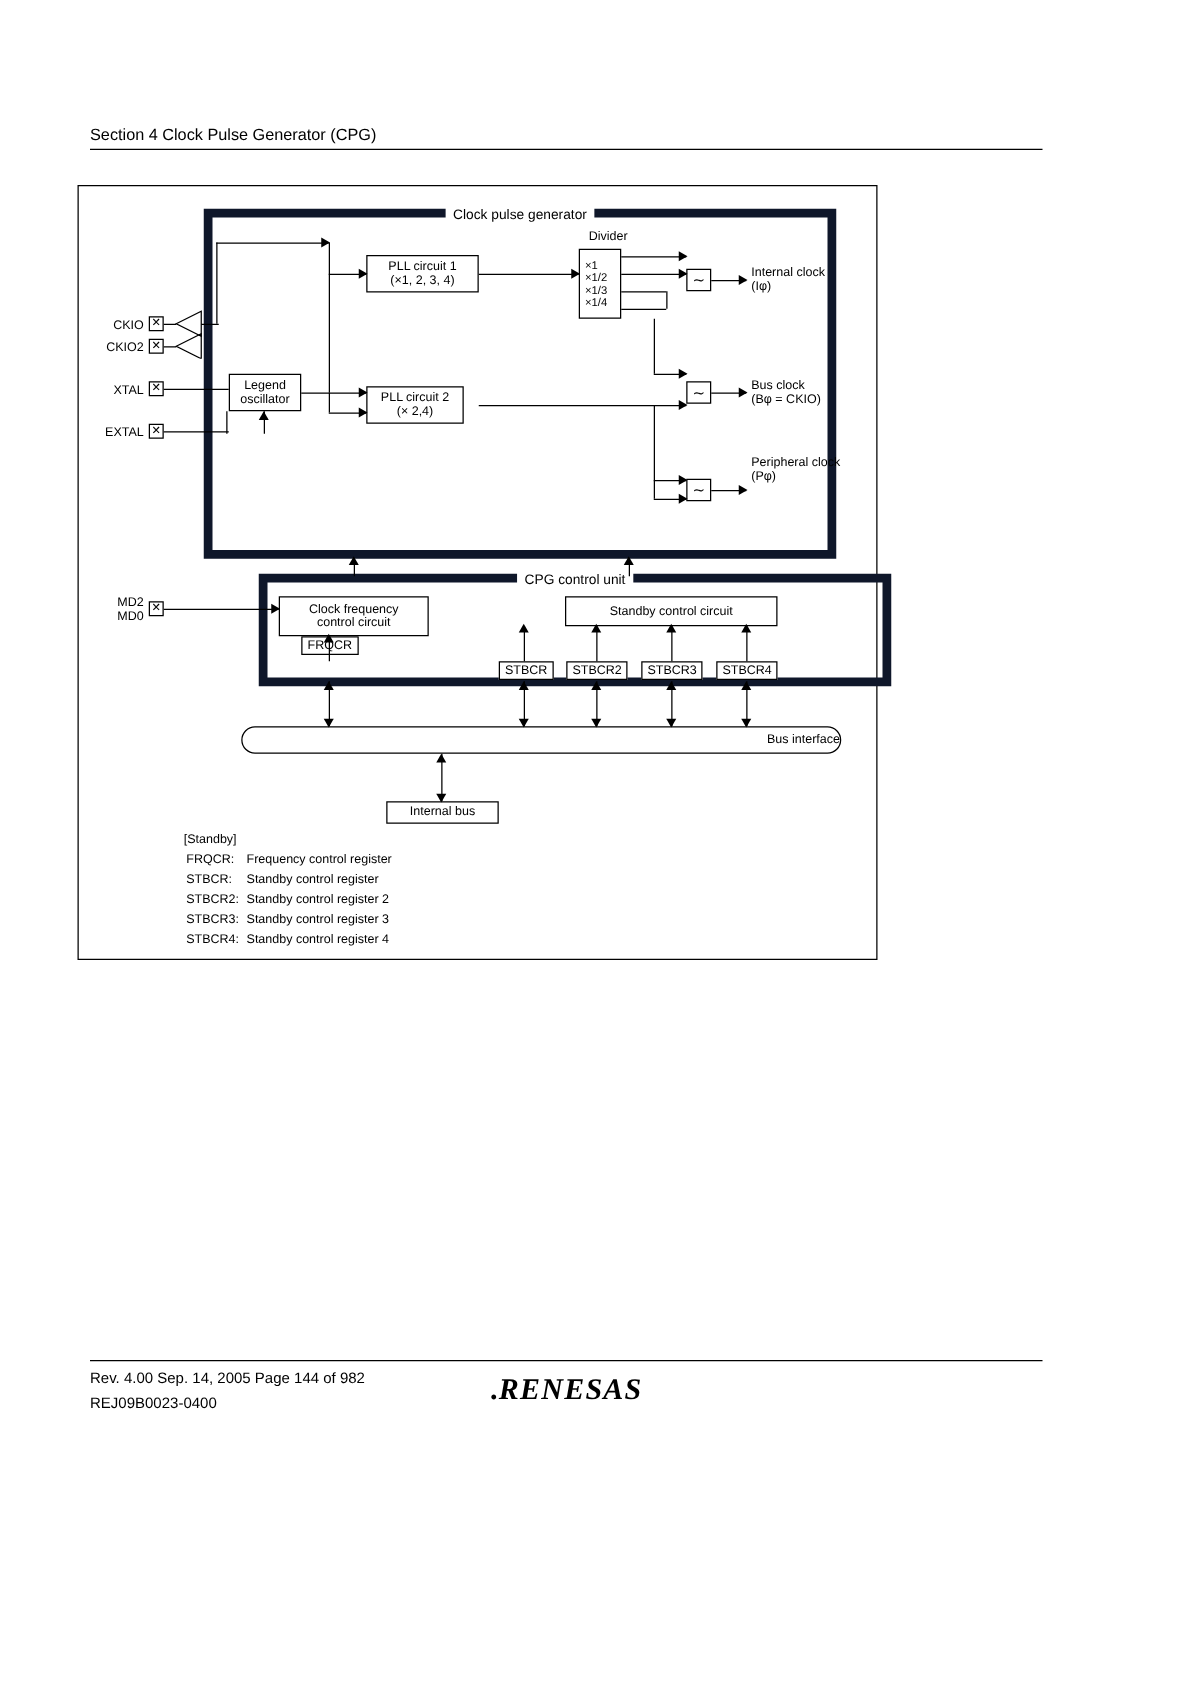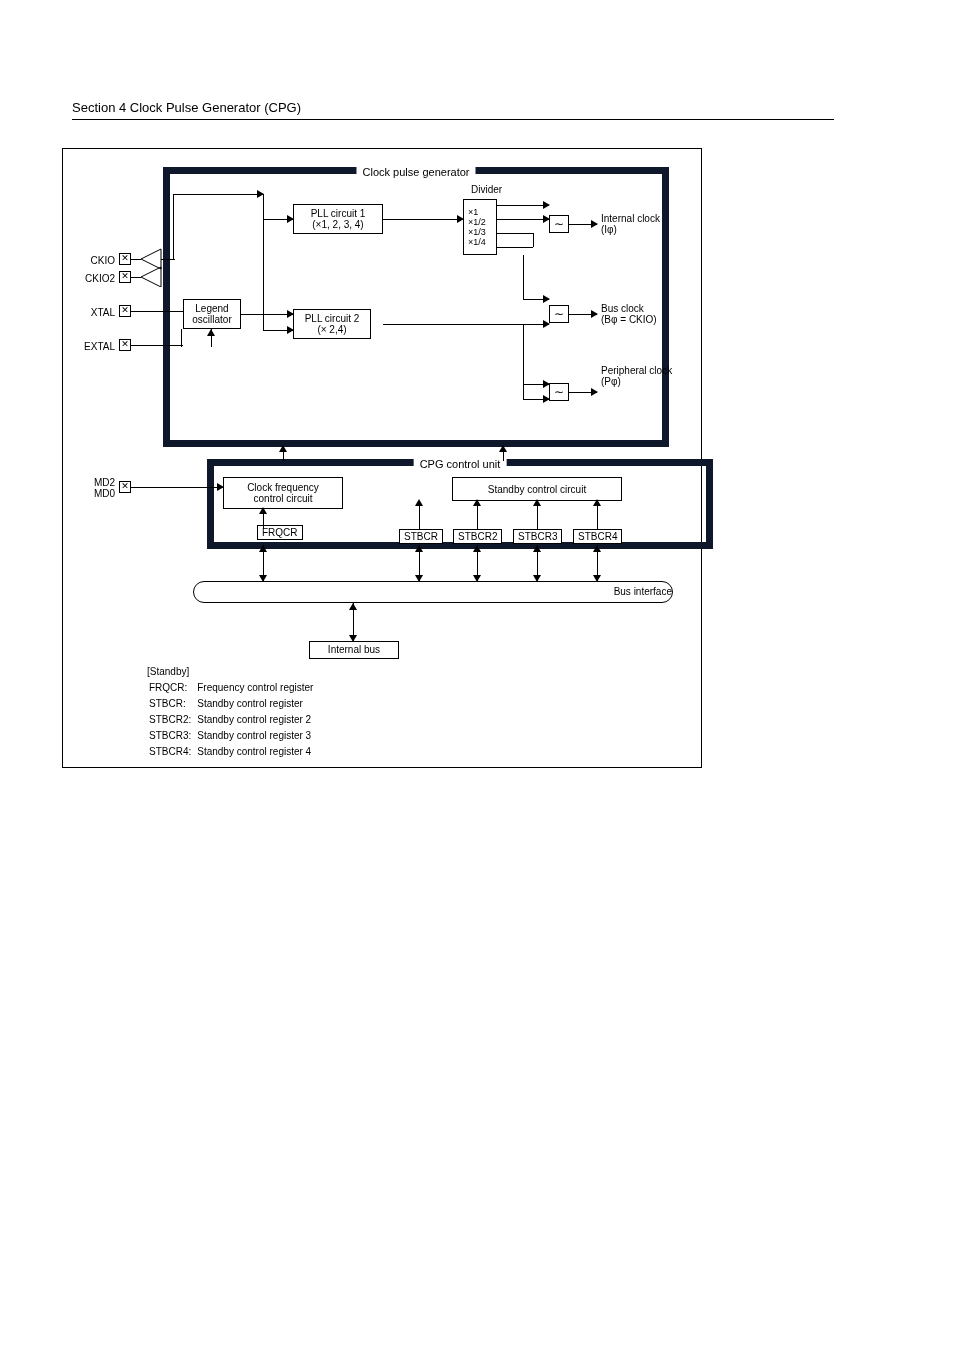--- a/index.html
+++ b/index.html
@@ -179,21 +179,21 @@
     </div>
 
     <div class="box cfc-box">
       <span>Clock frequency</span>
       <span>control circuit</span>
     </div>
     <div class="box scc-box">
       <span>Standby control circuit</span>
     </div>
 
-    <div class="reg" style="left:178px; top:376px;margin-left:16px;">FRQCR</div>
+    <div class="reg" style="left:178px; top:360px;">FRQCR</div>
     <div class="reg" style="left:336px; top:380px;">STBCR</div>
     <div class="reg" style="left:390px; top:380px;">STBCR2</div>
     <div class="reg" style="left:450px; top:380px;text-align:center;">STBCR3</div>
     <div class="reg" style="left:510px; top:380px;">STBCR4</div>
 
     <div class="busif">Bus interface</div>
 
     <div class="box ibus">
         <span>Internal bus</span>
       </div>
@@ -314,13 +314,18 @@
     <div class="arrow-v" style="left:534px; top:396px; height:36px;"></div>
       <div class="ah-up" style="left:530px; top:396px;"></div>
       <div class="ah-down" style="left:530px; top:426px;"></div>
 
     <div class="arrow-v" style="left:290px; top:454px; height:38px;"></div>
       <div class="ah-up" style="left:286px; top:454px;"></div>
       <div class="ah-down" style="left:286px; top:486px;"></div>
 
   </div>
 
+  <div class="footer">
+    <div>Rev. 4.00  Sep. 14, 2005  Page 144 of 982</div>
+    <div class="footer-line2">REJ09B0023-0400</div>
+    <div class="renesas"><span class="dot">.</span><span>RENESAS</span></div>
+  </div>
 </div>
 
 </body></html>

